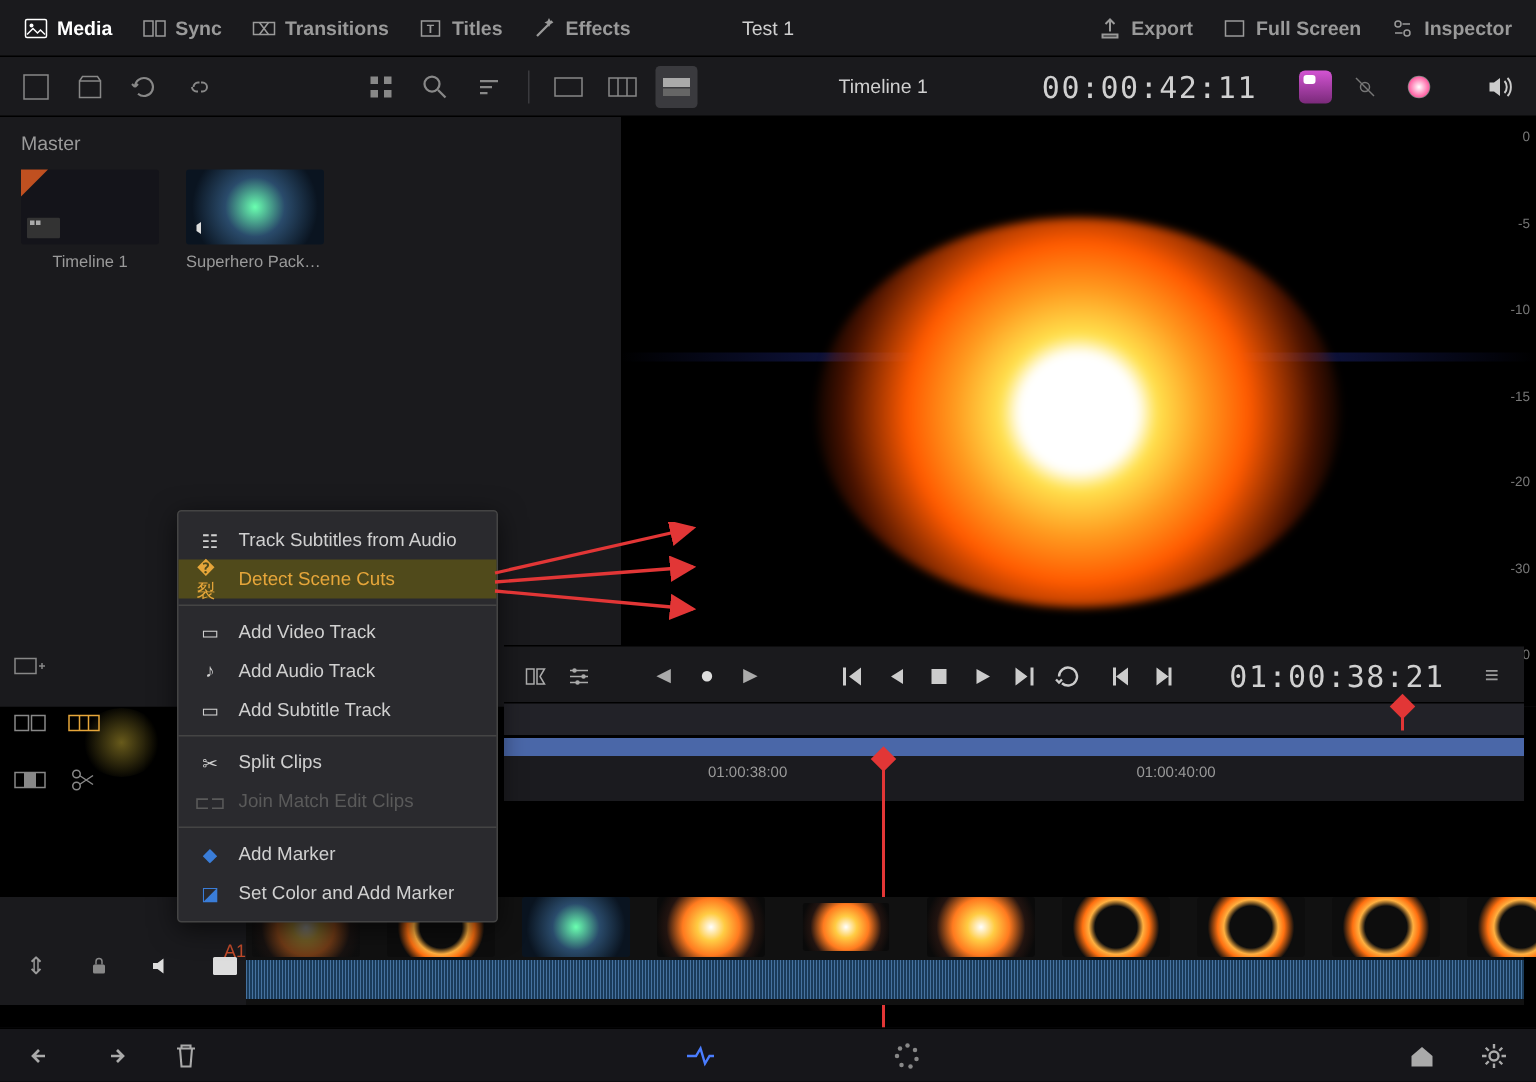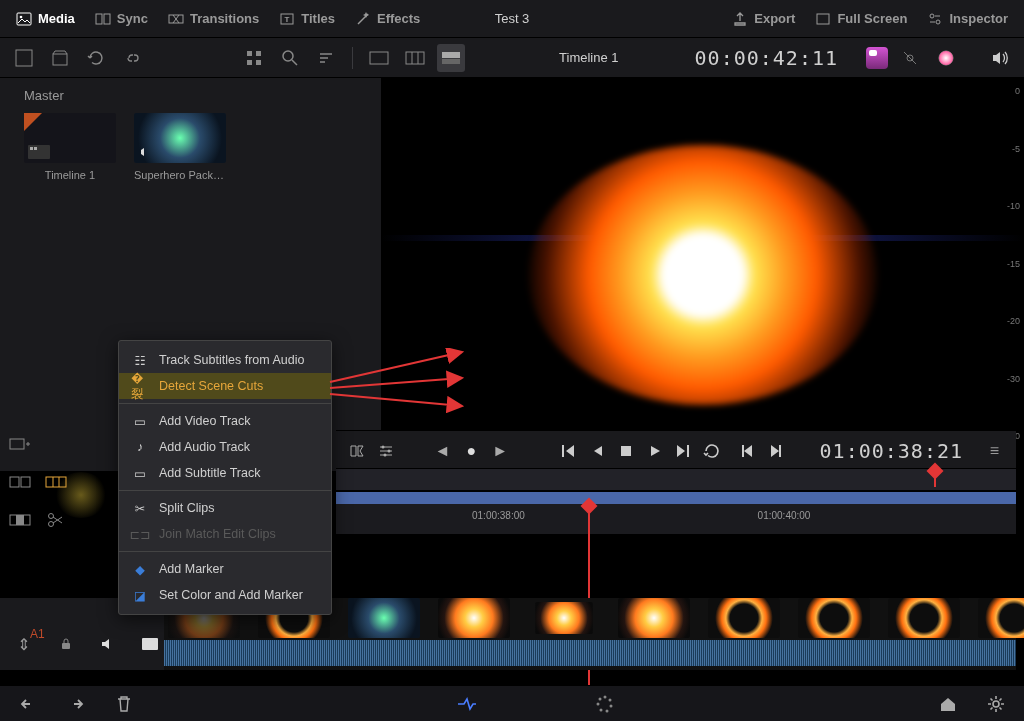--- a/index.html
+++ b/index.html
@@ -26,21 +26,21 @@
   .title-center{position:absolute;left:0;right:0;text-align:center;font-size:13px;color:var(--text-bright);pointer-events:none;}
   
   .toolrow{height:40px;background:var(--bg);display:flex;align-items:center;padding:0 10px;gap:8px;border-bottom:1px solid #000;}
   .icbtn{width:28px;height:28px;display:flex;align-items:center;justify-content:center;color:var(--text);}
   .sep{width:1px;height:22px;background:#3a3a3e;margin:0 4px;}
   .tl-name{font-size:13px;color:var(--text-bright);}
   .tc{font-size:20px;letter-spacing:1px;color:var(--text-bright);font-family:monospace;}
   .chip{width:22px;height:22px;border-radius:4px;}
   
   .main{display:flex;height:393px;background:var(--bg);}
-  .mediapanel{width:381px;background:var(--bg);padding:10px 24px;display:flex;flex-direction:column;}
+  .mediapanel{width:414px;background:var(--bg);padding:10px 14px;display:flex;flex-direction:column;}
   .master{font-size:13px;color:var(--text);margin-bottom:10px;}
   .clips{display:flex;gap:18px;}
   .clip{display:flex;flex-direction:column;align-items:center;}
   .thumb{width:92px;height:50px;background:#14141a;border-radius:2px;position:relative;}
   .clip-label{font-size:11px;color:var(--text);margin-top:6px;max-width:92px;white-space:nowrap;overflow:hidden;text-overflow:ellipsis;text-align:center;}
   .corner-tag{position:absolute;top:0;left:0;border-top:18px solid #c05020;border-right:18px solid transparent;}
   .viewer{flex:1;background:#000;position:relative;}
   .explosion{position:absolute;top:50%;left:50%;transform:translate(-50%,-50%);width:350px;height:260px;border-radius:50%;
     background:radial-gradient(circle,#fff 0%,#fff 18%,#ffe14d 24%,#ff9a1f 38%,#ff5a00 52%,rgba(120,30,0,.6) 72%,transparent 82%);
     filter:blur(3px);}
@@ -62,21 +62,21 @@
   .arrows{position:absolute;top:348px;left:322px;z-index:60;pointer-events:none;}
   
   .tlwrap{position:absolute;top:468px;left:336px;right:8px;}
   .ruler1{height:22px;background:#222228;position:relative;border-top:1px solid #000;}
   .bluebar{height:12px;background:var(--blue);margin-top:2px;}
   .ruler2{height:30px;background:#1b1b1f;position:relative;font-size:10px;color:var(--text);}
   .rtick{position:absolute;top:6px;}
   .playhead{position:absolute;top:0;width:2px;background:var(--red);}
   .ph-head{width:12px;height:12px;background:var(--red);transform:rotate(45deg);position:absolute;top:-4px;left:-5px;}
   .track-area{position:absolute;top:598px;left:0;right:8px;height:72px;display:flex;}
-  .tr-head{width:164px;background:var(--bg);display:flex;align-items:center;gap:10px;padding-left:30px;}
+  .tr-head{width:164px;background:var(--bg);display:flex;align-items:center;gap:10px;padding-left:14px;justify-content:flex-end;}
   .tr-body{flex:1;position:relative;background:#111;}
   .frames{position:absolute;top:0;left:0;right:0;height:40px;display:flex;gap:18px;align-items:center;padding-left:4px;}
   .frame{width:72px;height:40px;border-radius:2px;background:radial-gradient(circle,#fff 0%,#ffcc44 22%,#ff7a1f 46%,#231410 72%,#0a0a0a 90%);flex-shrink:0;}
   .frame.portal{background:radial-gradient(circle,#6affb0 0%,#2a4b6b 38%,#0a1420 80%);}
   .frame.ring{background:radial-gradient(circle,#0d0d0d 0%,#0d0d0d 34%,#ffb040 44%,#ff7010 54%,#0d0d0d 70%);}
   .wave{position:absolute;top:42px;left:0;right:0;height:26px;background:linear-gradient(#1a3b5a,#1a3b5a);}
   .wave::before{content:"";position:absolute;inset:0;background:
     repeating-linear-gradient(90deg,#6aa0d8 0 1px,transparent 1px 2px);opacity:.55;}
   .tr-tools{position:absolute;top:630px;left:10px;display:flex;gap:14px;align-items:center;}
   
@@ -116,21 +116,21 @@
       </svg>
     <span>Titles</span>
   </div>
   <div class="tbtn">
     <svg class="ic" viewBox="0 0 16 16">
         <path d="M3 13L13 3" stroke="currentColor" stroke-width="1.5"></path>
         <path d="M11 1l1 2 2 1-2 1-1 2-1-2-2-1 2-1z" fill="currentColor"></path>
       </svg>
     <span>Effects</span>
   </div>
-  <div class="title-center">Test 3</div>
+  <div class="title-center">Test 1</div>
   <div class="spacer"></div>
   <div class="tbtn">
     <svg class="ic" viewBox="0 0 16 16">
         <path d="M8 2v8M5 5l3-3 3 3M3 12h10v2H3z" fill="none" stroke="currentColor" stroke-width="1.3"></path>
       </svg>
     <span>Export</span>
   </div>
   <div class="tbtn">
     <svg class="ic" viewBox="0 0 16 16">
         <rect x="2" y="3" width="12" height="10" fill="none" stroke="currentColor"></rect>

